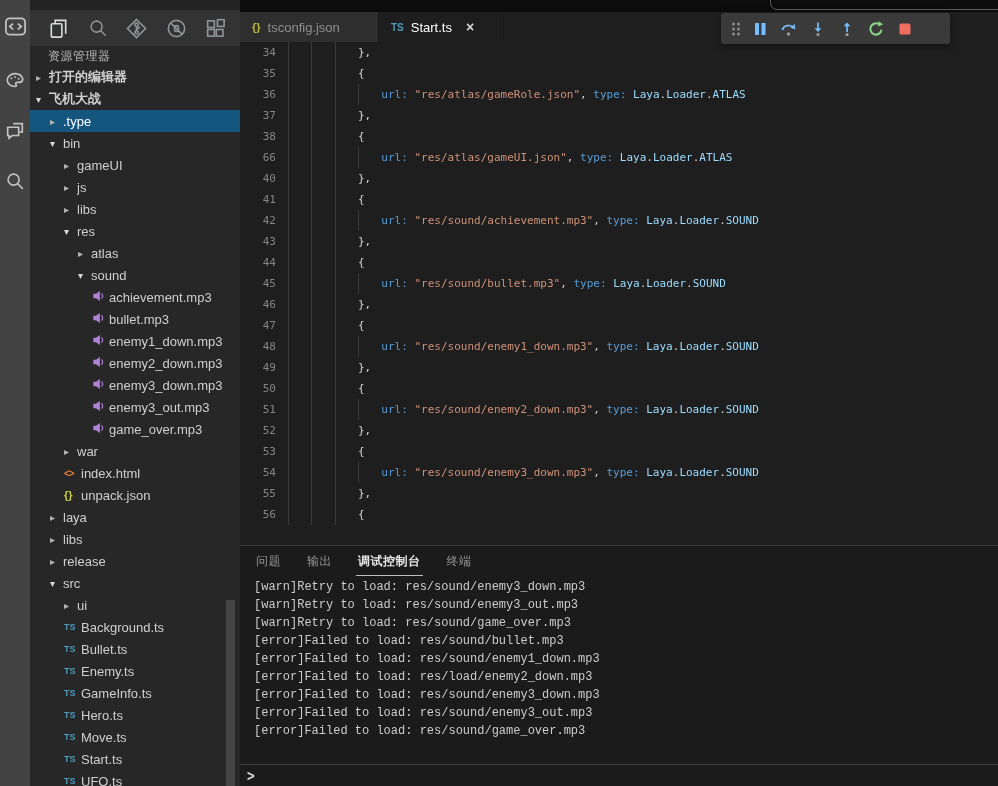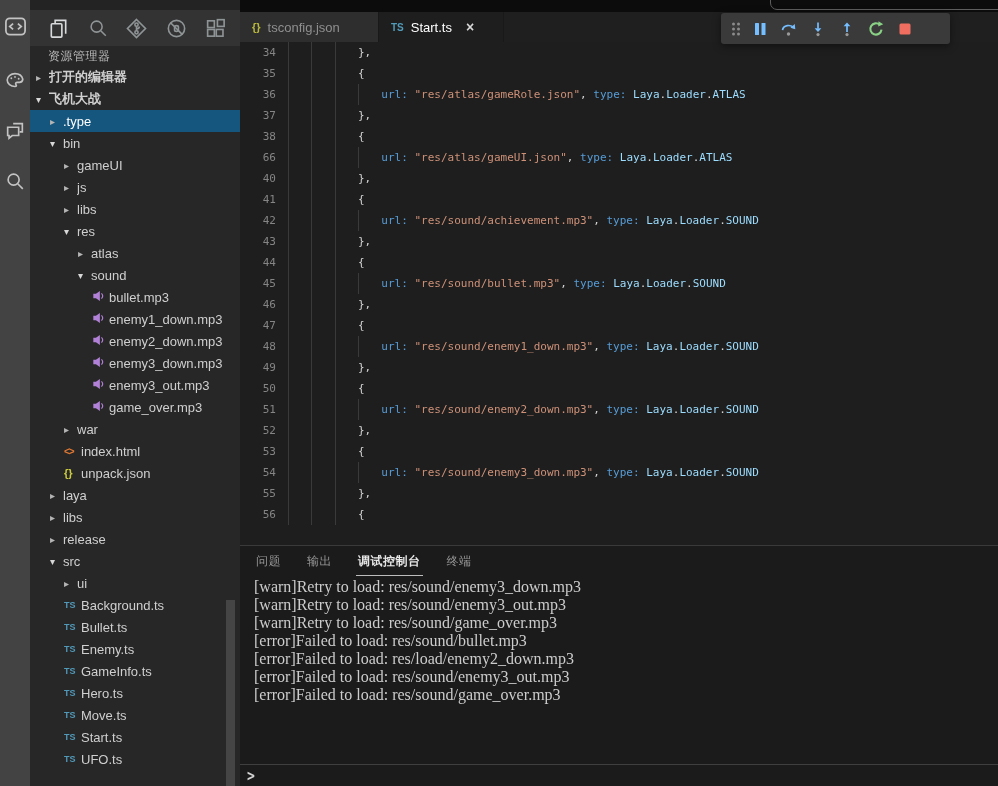--- a/index.html
+++ b/index.html
@@ -66,21 +66,21 @@
   .tk-s{color:#ce9178;}
   .tk-i{color:#9cdcfe;}
   .tk-p{color:#d4d4d4;}
 
   
   .panel{position:absolute;left:0;right:0;top:545px;bottom:0;background:#1b1b1b;border-top:1px solid #3a3a3a;}
   .ptabs{position:absolute;left:0;top:0;right:0;height:30px;display:flex;align-items:center;padding-left:14px;}
   .ptab{font-size:12px;color:#969696;margin-right:22px;padding:6px 2px 5px;cursor:pointer;letter-spacing:.5px;}
   .ptab.active{color:#e7e7e7;font-weight:700;border-bottom:1px solid #bdbdbd;}
   .console{position:absolute;left:0;top:32px;right:0;padding-left:14px;
-           font-family:Liberation Serif, serif;font-size:16px;line-height:18px;color:#cccccc;}
+           font-family:Liberation Mono, monospace;font-size:12px;line-height:18px;color:#cccccc;}
   .con-line{white-space:pre;}
   .cinput{position:absolute;left:0;right:0;bottom:0;height:21px;border-top:1px solid #3f3f3f;
           display:flex;align-items:center;cursor:text;}
   .chev{margin-left:7px;color:#d4d4d4;font-weight:700;font-size:13px;
         font-family:"DejaVu Sans Mono",monospace;transform:scaleY(1.2);}
 </style>
 </head>
 <body>
 
 <div class="screen">
@@ -187,20 +187,27 @@
           <span class="arrow exp">▾</span>
           <span class="lbl">res</span>
         </div>
         <div class="row" style="padding-left: 48px;">
           <span class="arrow">▸</span>
           <span class="lbl">atlas</span>
         </div>
         <div class="row" style="padding-left: 48px;">
           <span class="arrow exp">▾</span>
           <span class="lbl">sound</span>
+        </div>
+        <div class="row" style="padding-left: 62px;">
+          <span class="ficon sound"><svg width="14" height="14" viewBox="0 0 16 16">
+              <path d="M1.5 5.5h3L9 2.2v11.6L4.5 10.5h-3z" fill="#b180d7"></path>
+              <path d="M10.8 5c1.6 1.7 1.6 4.3 0 6" stroke="#b180d7" stroke-width="1.3" fill="none"></path>
+            </svg></span>
+          <span class="lbl">achievement.mp3</span>
         </div>
         <div class="row" style="padding-left: 62px;">
           <span class="ficon sound"><svg width="14" height="14" viewBox="0 0 16 16">
               <path d="M1.5 5.5h3L9 2.2v11.6L4.5 10.5h-3z" fill="#b180d7"></path>
               <path d="M10.8 5c1.6 1.7 1.6 4.3 0 6" stroke="#b180d7" stroke-width="1.3" fill="none"></path>
             </svg></span>
           <span class="lbl">bullet.mp3</span>
         </div>
         <div class="row" style="padding-left: 62px;">
           <span class="ficon sound"><svg width="14" height="14" viewBox="0 0 16 16">
@@ -477,21 +484,23 @@
           <div class="ptab">问题</div>
           <div class="ptab">输出</div>
           <div class="ptab active">调试控制台</div>
           <div class="ptab">终端</div>
         </div>
       <div class="console" id="console">
           <div class="con-line">[warn]Retry to load: res/sound/enemy3_down.mp3</div>
           <div class="con-line">[warn]Retry to load: res/sound/enemy3_out.mp3</div>
           <div class="con-line">[warn]Retry to load: res/sound/game_over.mp3</div>
           <div class="con-line">[error]Failed to load: res/sound/bullet.mp3</div>
+          <div class="con-line">[error]Failed to load: res/sound/enemy1_down.mp3</div>
           <div class="con-line">[error]Failed to load: res/load/enemy2_down.mp3</div>
+          <div class="con-line">[error]Failed to load: res/sound/enemy3_down.mp3</div>
           <div class="con-line">[error]Failed to load: res/sound/enemy3_out.mp3</div>
           <div class="con-line">[error]Failed to load: res/sound/game_over.mp3</div>
         </div>
       <div class="cinput">
         <span class="chev">&gt;</span>
       </div>
     </div>
   </div>
 </div>
 

